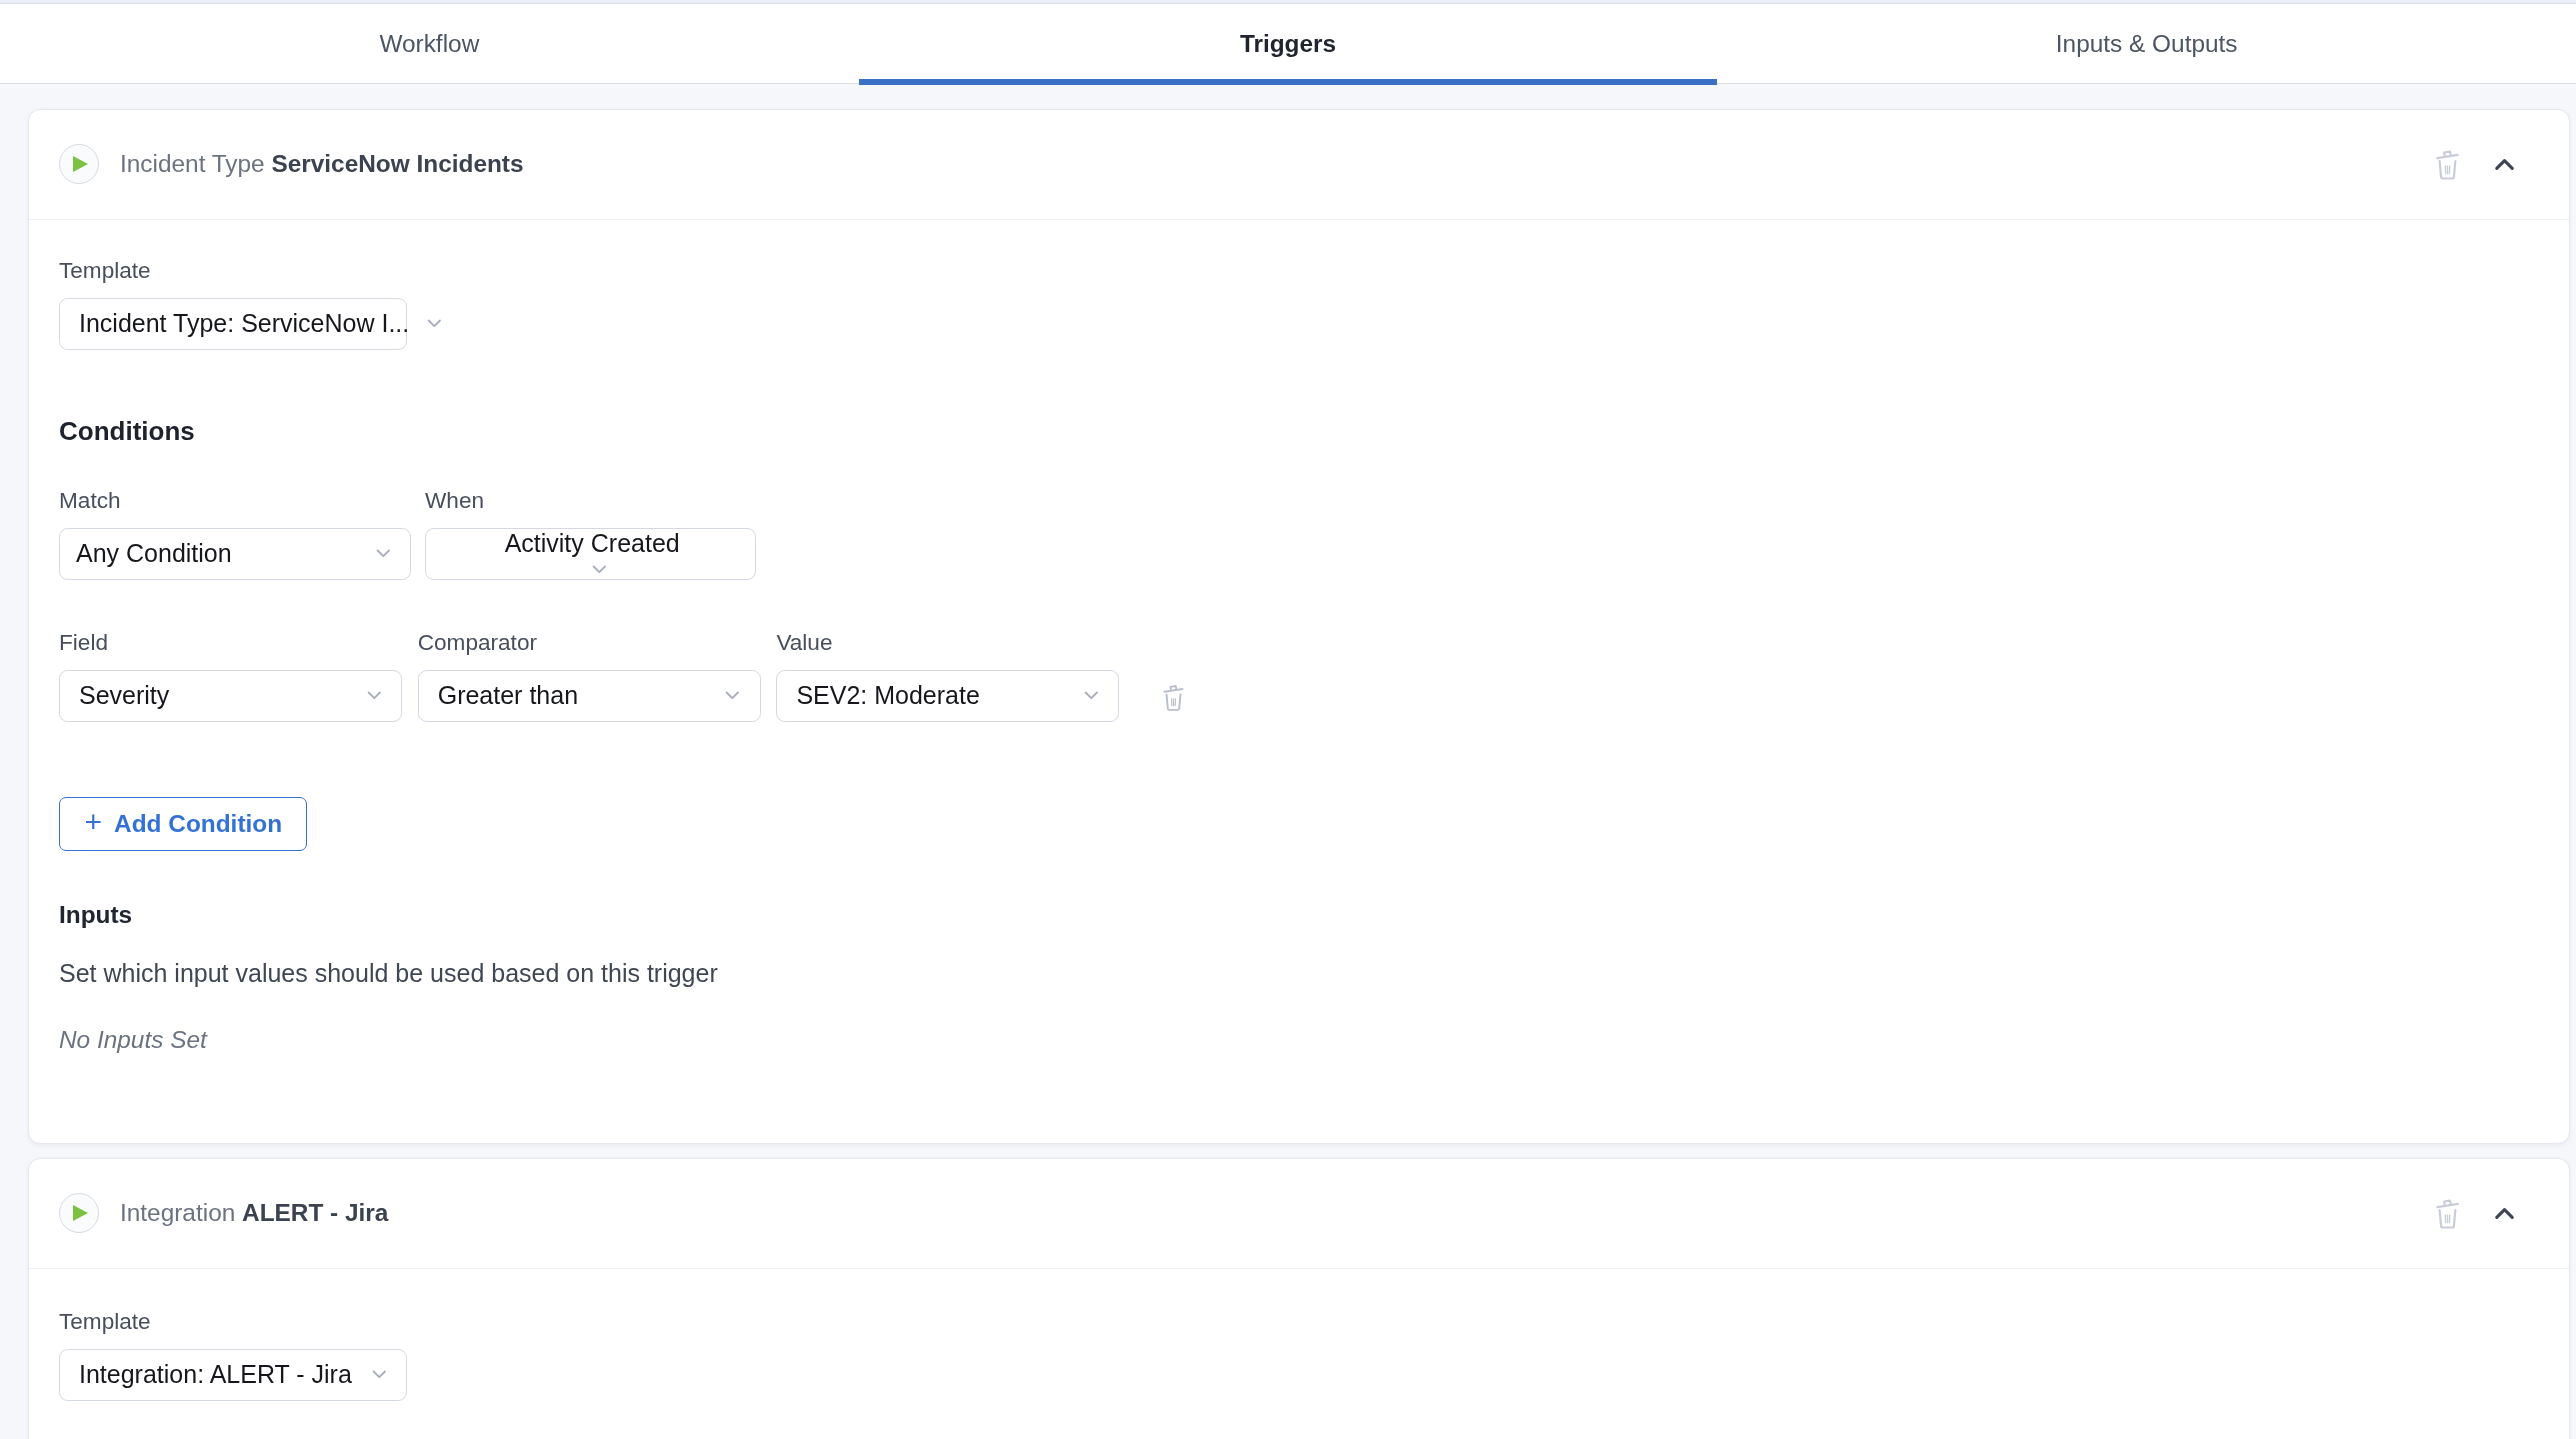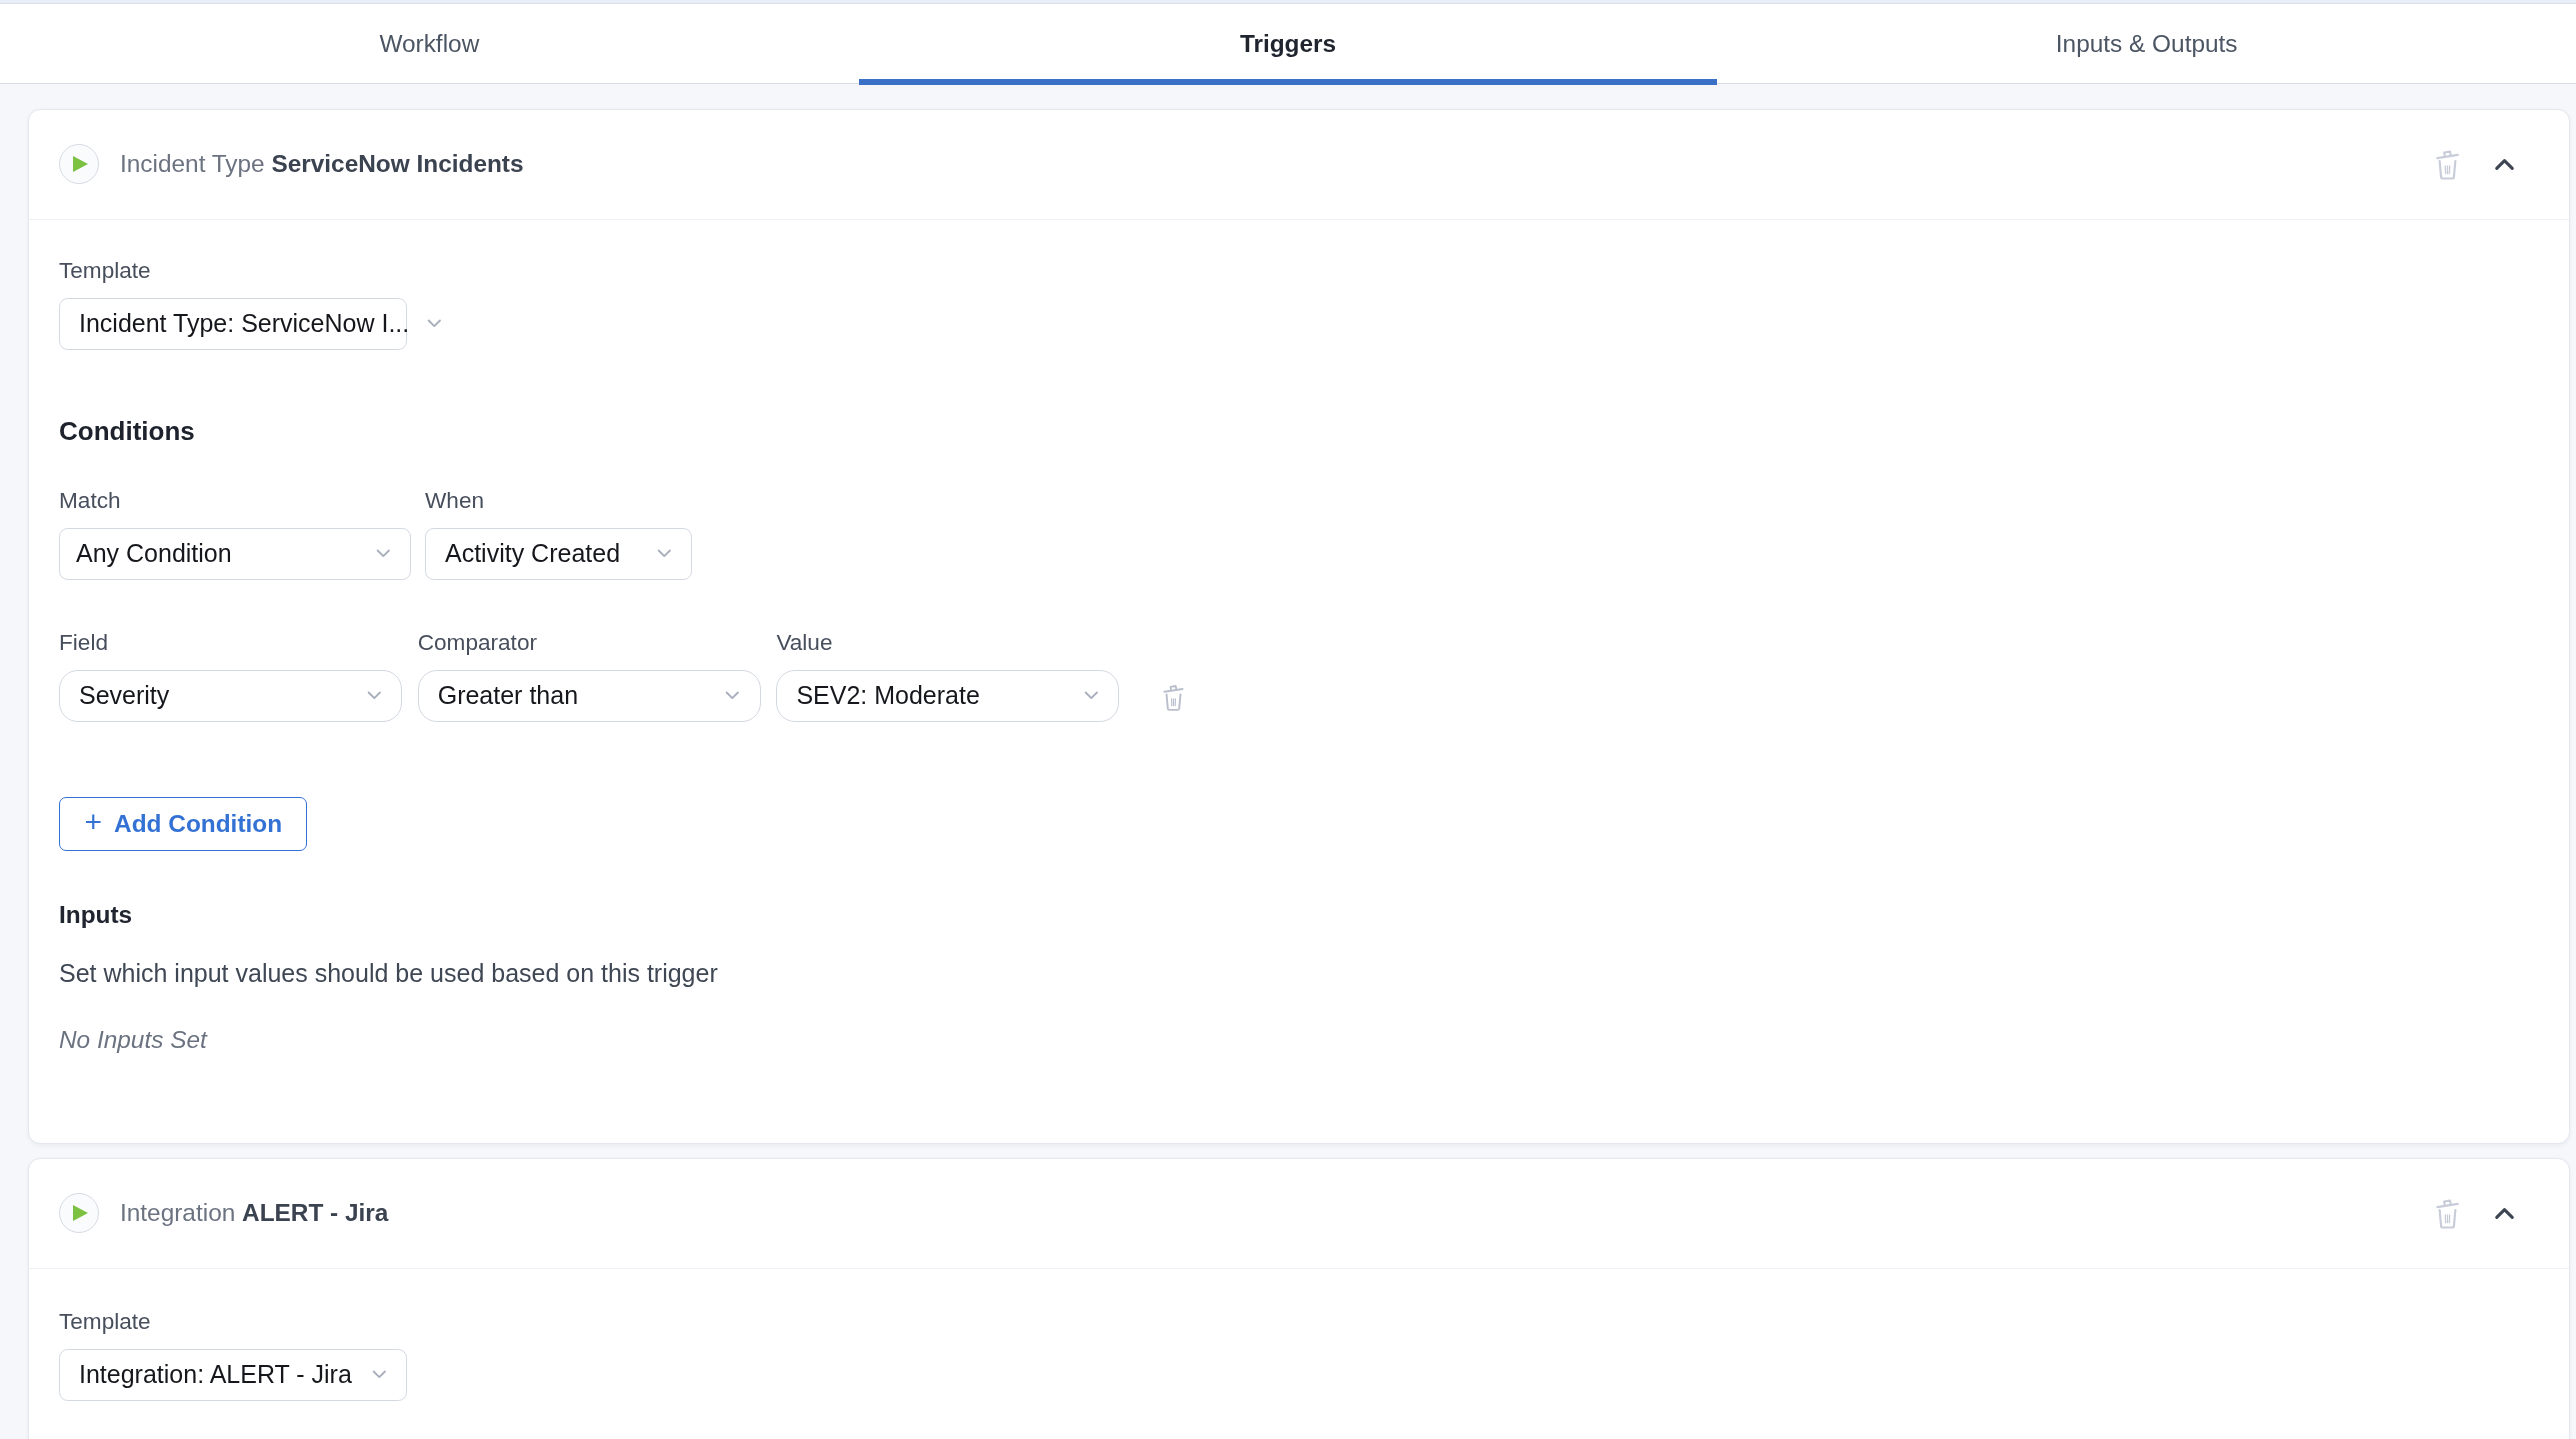--- a/index.html
+++ b/index.html
@@ -106,24 +106,24 @@
   }
   .select .sel-chevron { color: #a8aebc; flex: none; margin-left: 14px; }
 
   .template-section { margin-top: 38px; }
   .select-template { width: 348px; }
 
   .section-heading { margin-top: 66px; font-size: 26px; font-weight: bold; color: #1d222d; line-height: 30px; }
 
   .cond-row1 { display: flex; gap: 14px; margin-top: 42px; }
   .col-match .select { width: 352px; padding-left: 16px; }
-  .col-when  .select { width: 267px; }
+  .col-when  .select { width: 331px; flex-direction: column; }
 
   .cond-row2 { display: flex; align-items: flex-end; gap: 15.7px; margin-top: 50px; }
-  .cond-row2 .select { width: 343px; border-radius: 19px; }
+  .cond-row2 .select { width: 343px; }
   .trash-row { color: #b9bfcd; margin-left: 22.6px; margin-bottom: 8.7px; }
 
   .add-btn {
     margin-top: 75px;
     height: 54px;
     display: inline-flex;
     align-items: center;
     gap: 12.2px;
     padding: 0 24.4px;
     background: #ffffff;

